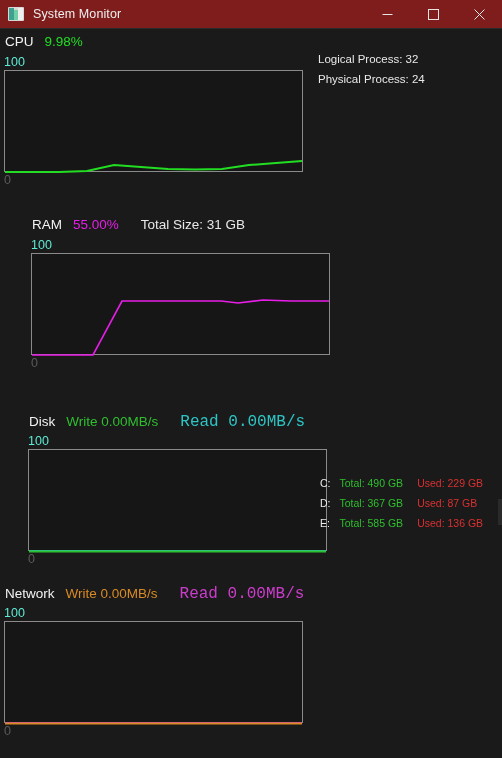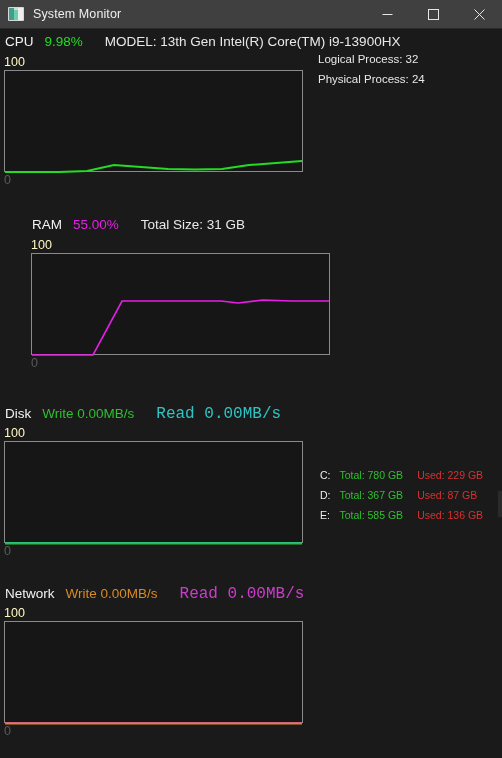--- a/index.html
+++ b/index.html
@@ -11,21 +11,21 @@
     width: 502px;
     height: 758px;
     overflow: hidden;
     font-family: "Liberation Sans", sans-serif;
     color: #e8e8e8;
   }
 
   
   .titlebar {
     height: 28px;
-    background: #404040;
+    background: #7f1d1d;
     display: flex;
     align-items: center;
     position: relative;
     border-bottom: 1px solid #2a2a2a;
   }
   .title-icon {
     width: 16px;
     height: 14px;
     margin-left: 8px;
     margin-right: 9px;
@@ -95,21 +95,21 @@
     margin-right: 22px;
   }
   .hdr .info {
     font-size: 13.5px;
     color: #e8e8e8;
   }
   .hdr .val2 { font-size: 16px; font-family: Liberation Mono, monospace; }
 
   .axis-top {
     font-size: 12.5px;
-    color: #fef9c3;
+    color: #5eead4;
     padding-left: 4px;
     height: 16px;
     line-height: 16px;
   }
   .axis-bot {
     font-size: 12.5px;
     color: #5a5a5a;
     padding-left: 4px;
     height: 16px;
     line-height: 16px;
@@ -187,21 +187,20 @@
     </div>
   </div>
 </div>
 
 <div class="content">
 
   <div class="panel" style="top:5px;">
     <div class="hdr">
       <span class="lbl">CPU</span>
       <span class="val" style="color:#22dd22">9.98%</span>
-      <span class="info">MODEL: 13th Gen Intel(R) Core(TM) i9-13900HX</span>
     </div>
     <div class="axis-top">100</div>
     <div class="plot" style="height:102px;">
       <svg viewBox="0 0 299 104" preserveAspectRatio="none" height="104">
         <polyline fill="none" stroke="#22dd22" stroke-width="2" points="1,102 28,102 55,102 83,101 110,95 137,97 164,99 191,99.5 218,99 245,95 272,93 298,91"></polyline>
       </svg>
     </div>
     <div class="axis-bot">0</div>
     <div class="side" style="left:318px; top:15px;">
       <div class="row k">Logical Process: 32</div>
@@ -217,39 +216,39 @@
     </div>
     <div class="axis-top">100</div>
     <div class="plot" style="height:102px;">
       <svg viewBox="0 0 299 104" preserveAspectRatio="none" height="104">
         <polyline fill="none" stroke="#e81ee8" stroke-width="1.6" points="1,102 30,102 62,102 91,48 140,48 190,48 207,50 232,47 260,48 298,48"></polyline>
       </svg>
     </div>
     <div class="axis-bot">0</div>
   </div>
 
-  <div class="panel" style="top:376px;">
+  <div class="panel" style="top:384px;padding-left:24px;">
     <div class="hdr">
       <span class="lbl">Disk</span>
       <span class="val" style="color:#2fbf2f">Write 0.00MB/s</span>
       <span class="val2" style="color:#2ec4c4">Read 0.00MB/s</span>
     </div>
     <div class="axis-top">100</div>
     <div class="plot" style="height:102px;">
       <svg viewBox="0 0 299 104" preserveAspectRatio="none" height="104">
         <polyline fill="none" stroke="#2ec4c4" stroke-width="2" points="1,102 149,102 298,102"></polyline>
         <polyline fill="none" stroke="#2fbf2f" stroke-width="2" points="1,102.5 149,102.5 298,102.5"></polyline>
       </svg>
     </div>
     <div class="axis-bot">0</div>
     <table class="drive-table" style="left:320px; top:60px;">
       <tbody>
         <tr>
           <td class="dl">C:</td>
-          <td class="dt">Total: 780 GB</td>
+          <td class="dt">Total: 490 GB</td>
           <td class="du">Used: 229 GB</td>
         </tr>
         <tr>
           <td class="dl">D:</td>
           <td class="dt">Total: 367 GB</td>
           <td class="du">Used: 87 GB</td>
         </tr>
         <tr>
           <td class="dl">E:</td>
           <td class="dt">Total: 585 GB</td>

